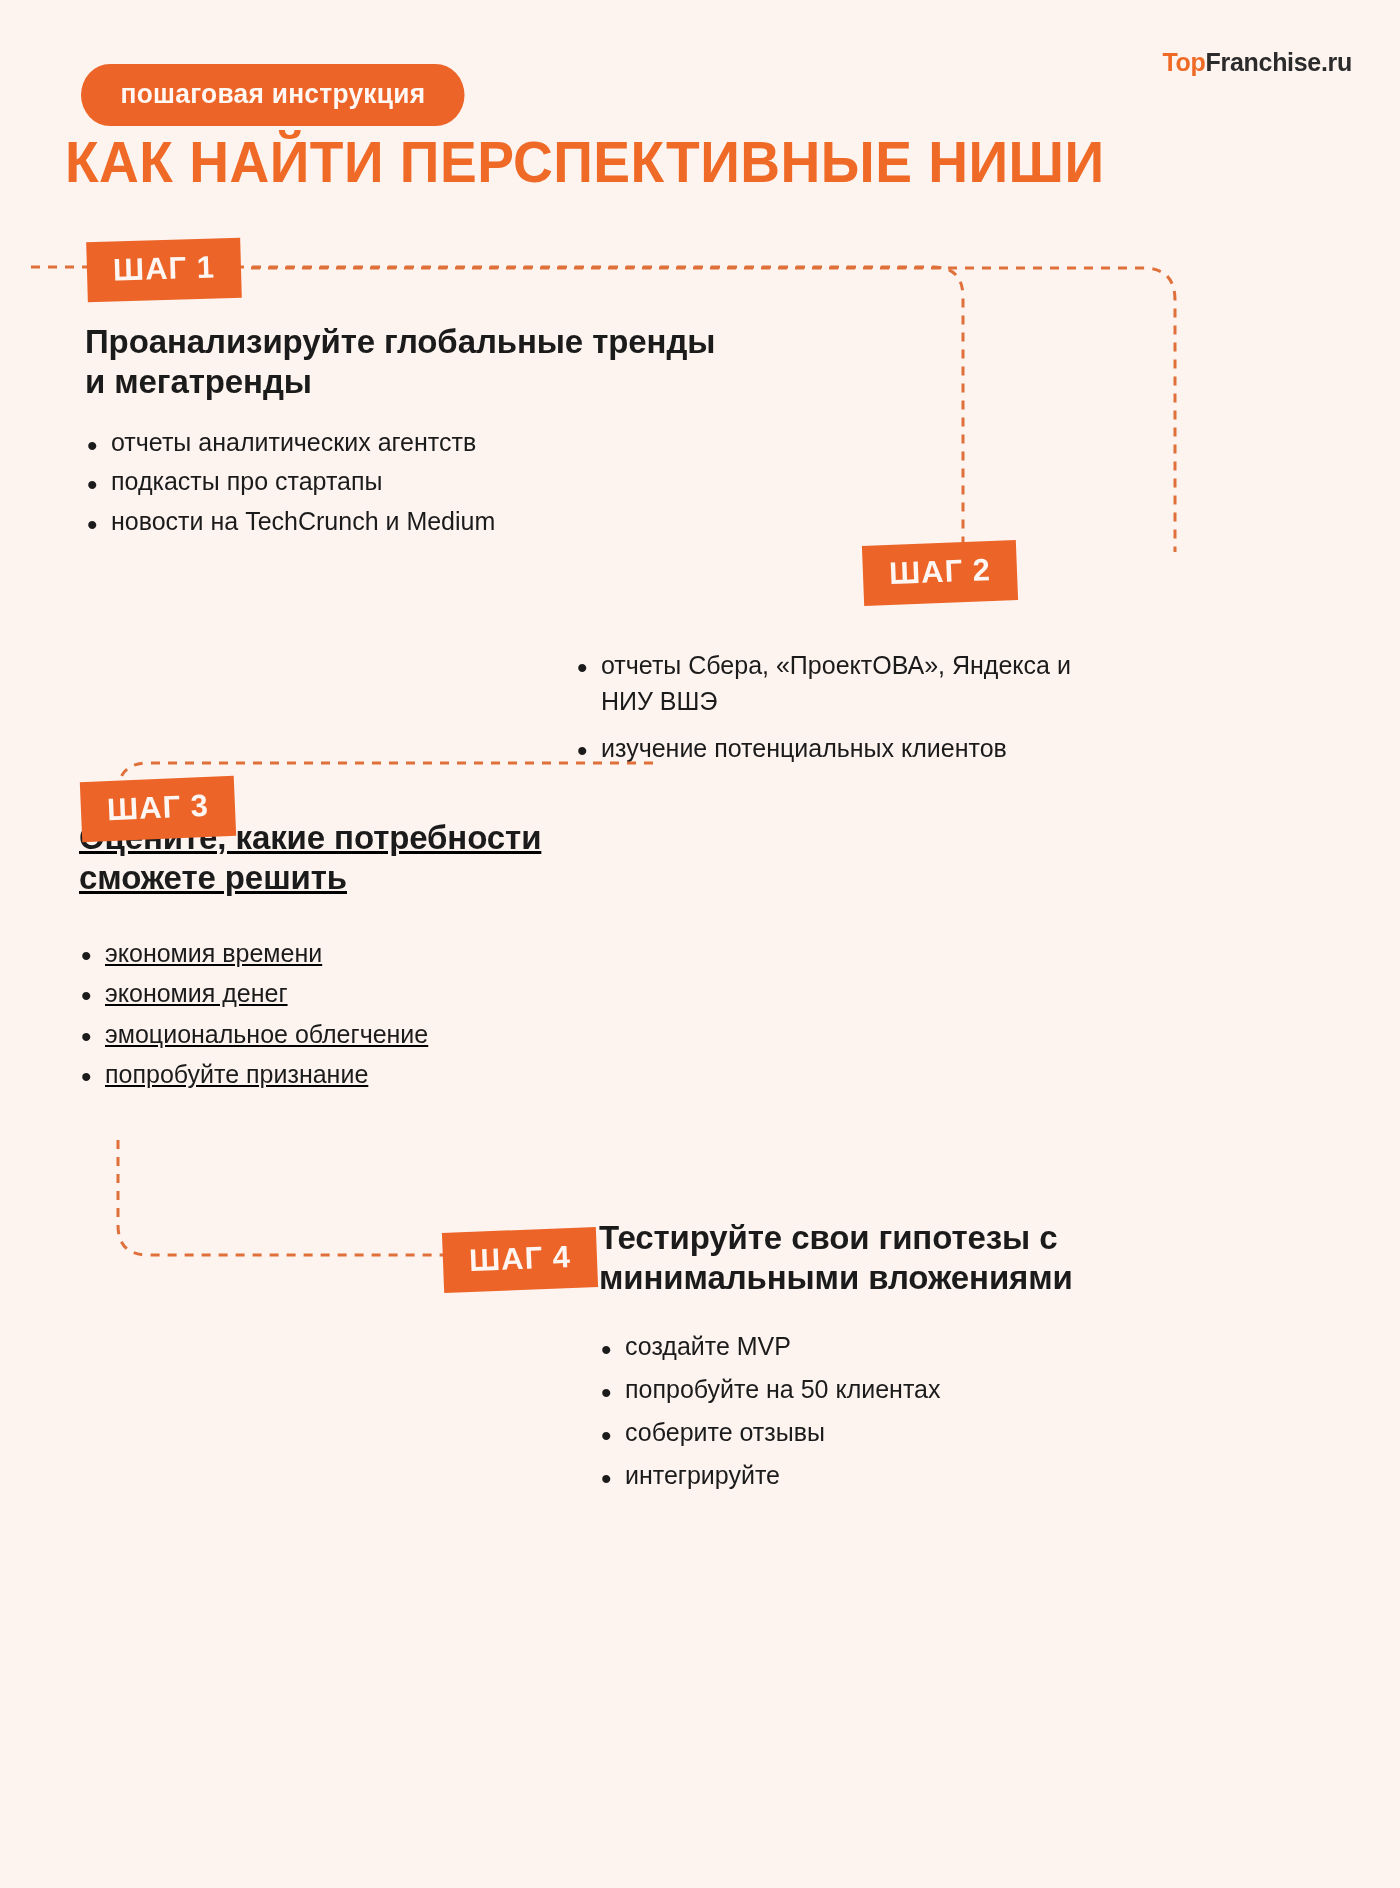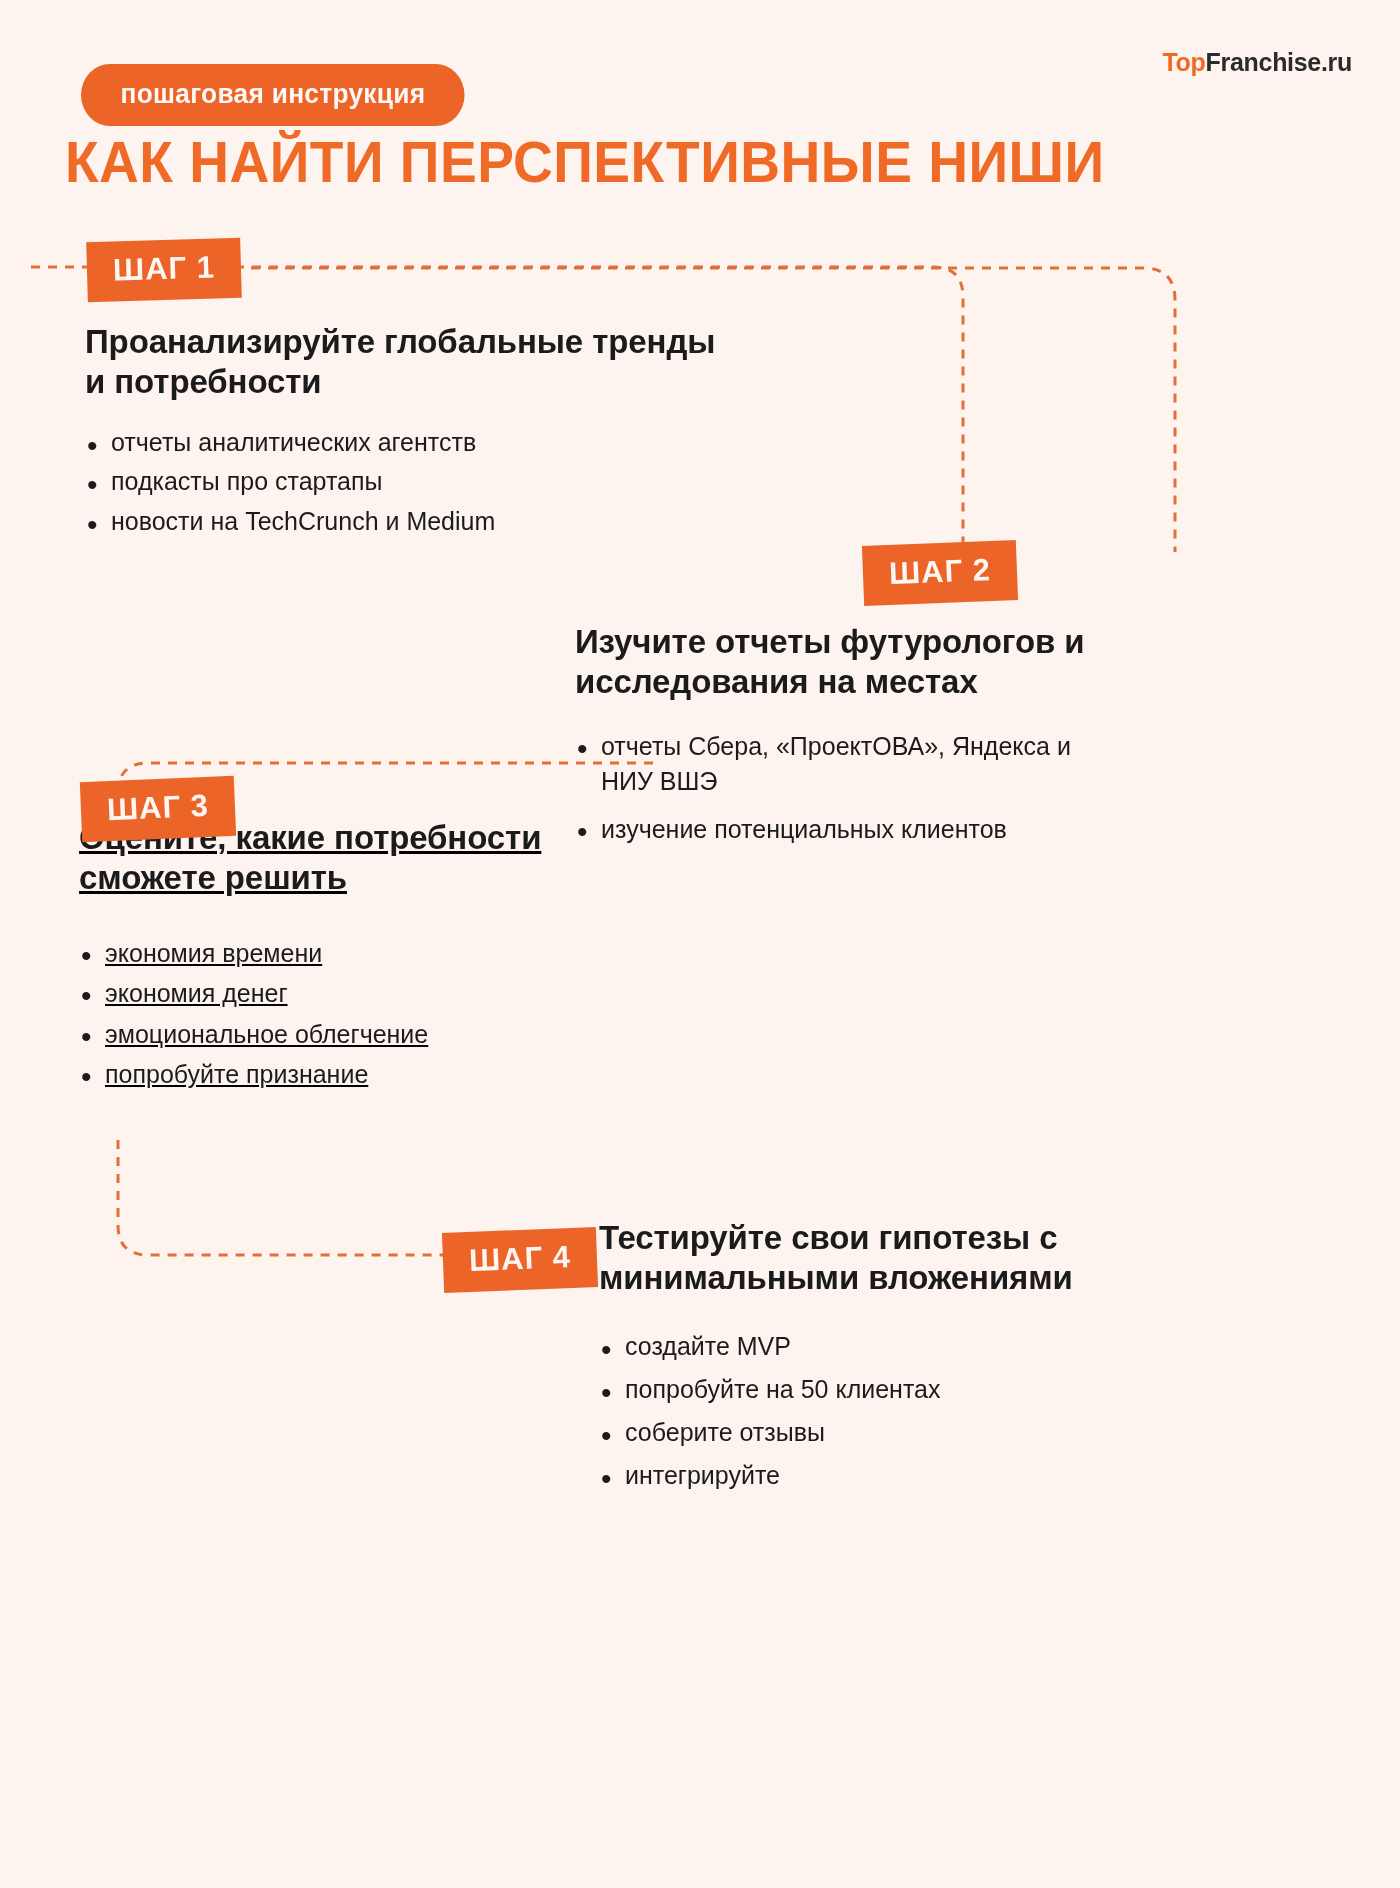--- a/index.html
+++ b/index.html
@@ -158,31 +158,30 @@
   <div class="logo">
     <span class="top">Top</span><span class="rest">Franchise.ru</span>
   </div>
 
   <div class="pill">пошаговая инструкция</div>
 
   <div class="main-title">КАК НАЙТИ ПЕРСПЕКТИВНЫЕ НИШИ</div>
 
   <div class="badge badge-1">ШАГ 1</div>
   <div class="block block-1">
-    <h2>Проанализируйте глобальные тренды и потребности</h2>
+    <h2>Проанализируйте глобальные тренды и мегатренды</h2>
     <ul>
       <li>отчеты аналитических агентств</li>
       <li>подкасты про стартапы</li>
       <li>новости на TechCrunch и Medium</li>
     </ul>
   </div>
 
   <div class="badge badge-2">ШАГ 2</div>
   <div class="block block-2">
-    <h2>Изучите отчеты футурологов и исследования на местах</h2>
     <ul>
       <li>отчеты Сбера, «ПроектОВА», Яндекса и НИУ ВШЭ</li>
       <li>изучение потенциальных клиентов</li>
     </ul>
   </div>
 
   <div class="badge badge-3">ШАГ 3</div>
   <div class="block block-3">
     <h2>Оцените, какие потребности сможете решить</h2>
     <ul>

